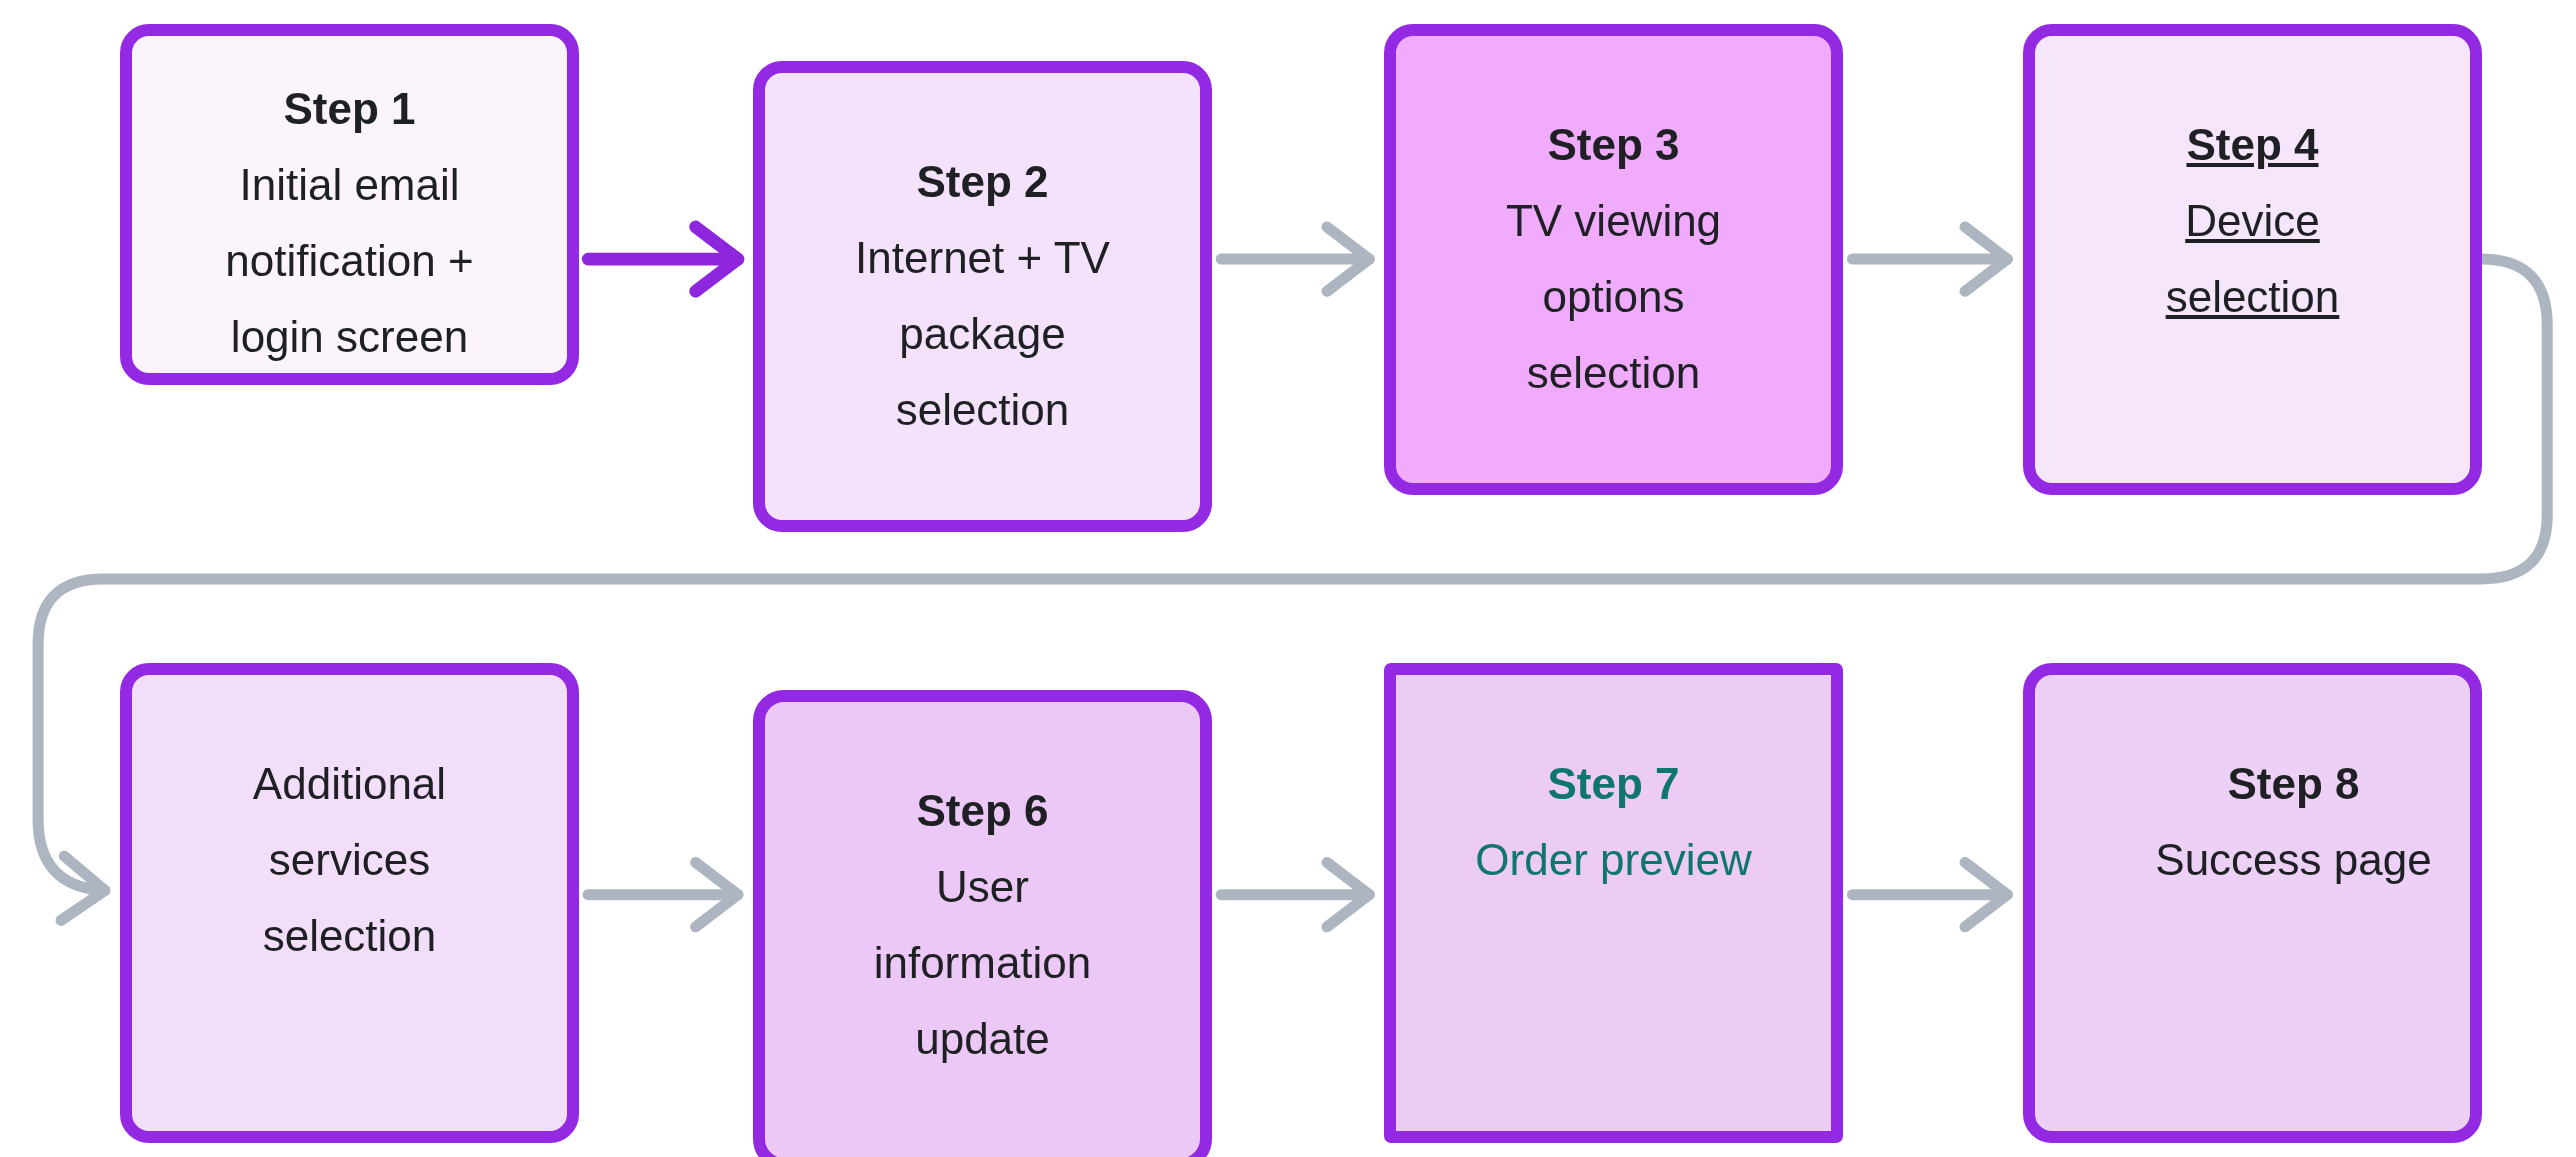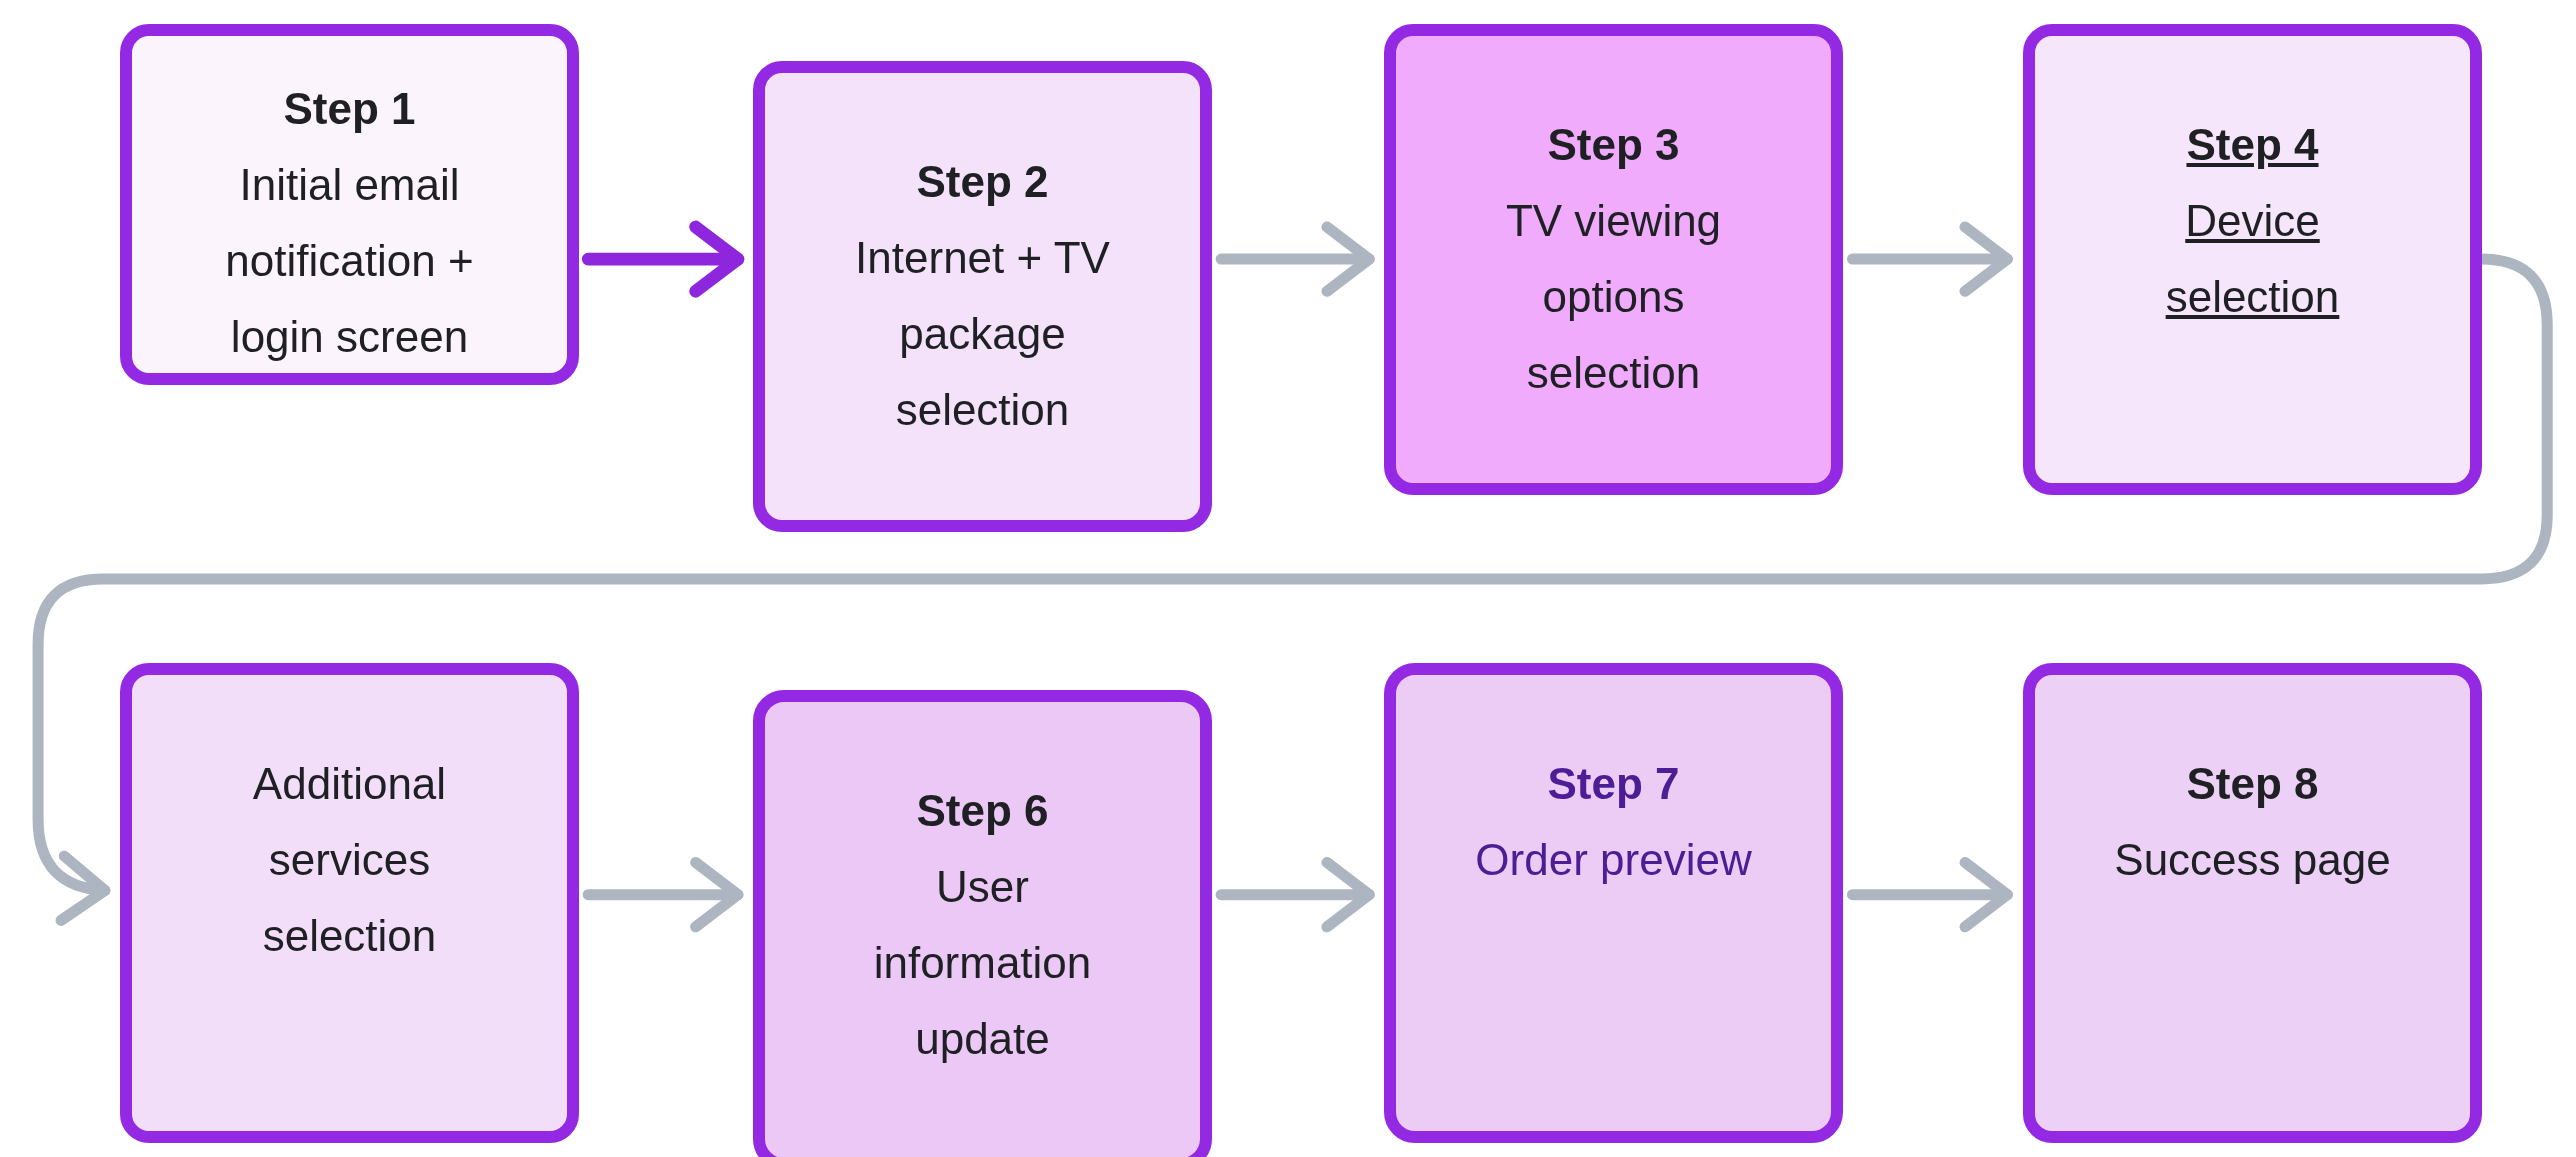--- a/index.html
+++ b/index.html
@@ -103,27 +103,27 @@
         </div>
       </div>
       <div class="step-box" style="left: 753px; top: 690px; width: 459px; height: 480px; background: rgb(235, 200, 245); border-color: rgb(147, 41, 226); border-width: 12px; border-radius: 31px; color: rgb(31, 32, 36);">
         <div class="step-text" style="padding-top: 71px;">
           <div class="step-line step-title">Step 6</div>
           <div class="step-line">User</div>
           <div class="step-line">information</div>
           <div class="step-line">update</div>
         </div>
       </div>
-      <div class="step-box" style="left: 1384px; top: 663px; width: 459px; height: 480px; background: rgb(236, 203, 245); border-color: rgb(147, 41, 226); border-width: 12px; border-radius: 31px; color: #4c1d95;">
+      <div class="step-box" style="left: 1384px; top: 663px; width: 459px; height: 480px; background: rgb(236, 203, 245); border-color: rgb(147, 41, 226); border-width: 12px; border-radius: 7px; color: #0f766e;">
         <div class="step-text" style="padding-top: 71px;">
           <div class="step-line step-title">Step 7</div>
           <div class="step-line">Order preview</div>
         </div>
       </div>
       <div class="step-box" style="left: 2023px; top: 663px; width: 459px; height: 480px; background: rgb(237, 208, 246); border-color: rgb(147, 41, 226); border-width: 12px; border-radius: 29px; color: rgb(31, 32, 36);">
-        <div class="step-text" style="padding-top: 71px;">
+        <div class="step-text" style="padding-top: 71px; margin-left: 41px;">
           <div class="step-line step-title">Step 8</div>
           <div class="step-line">Success page</div>
         </div>
       </div>
     </div>
 </div>
 
 
 </body></html>

